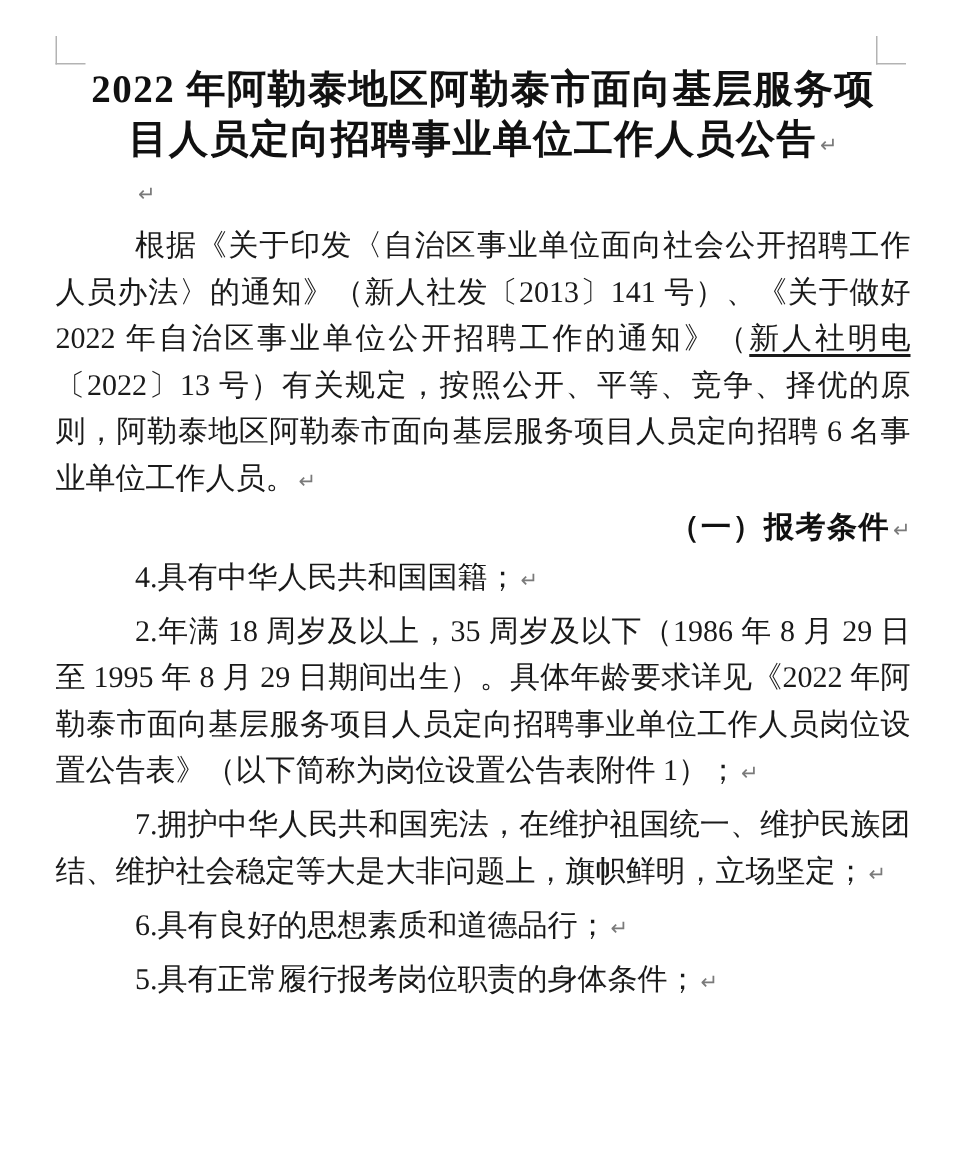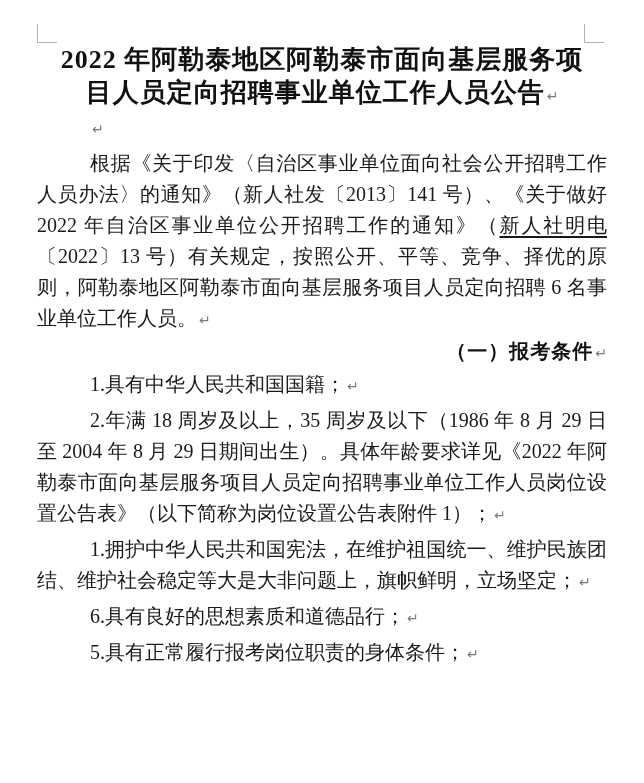--- a/index.html
+++ b/index.html
@@ -121,25 +121,25 @@
       <span class="t-line"><span>目人员定向招聘事业单位工作人员公告</span><span class="pilcrow">↵</span></span>
     </h1>
 
     <p class="empty-line"><span class="pilcrow">↵</span></p>
 
     <p class="body intro"><span>根据《关于印发〈自治区事业单位面向社会公开招聘工作人员办法〉的通知》（新人社发〔2013〕141 号）、《关于做好 2022 年自治区事业单位公开招聘工作的通知》（</span><span class="grammar-flag">新人社明电</span><span>〔2022〕13 号）有关规定，按照公开、平等、竞争、择优的原则，阿勒泰地区阿勒泰市面向基层服务项目人员定向招聘 6 名事业单位工作人员。</span><span class="pilcrow">↵</span></p>
 
 
     <h3 class="subsection-heading"><span>（一）报考条件</span><span class="pilcrow">↵</span></h3>
 
-    <p class="body condition"><span>1.具有中华人民共和国国籍；</span><span class="pilcrow">↵</span></p>
+    <p class="body condition"><span>4.具有中华人民共和国国籍；</span><span class="pilcrow">↵</span></p>
 
-    <p class="body condition"><span>2.年满 18 周岁及以上，35 周岁及以下（1986 年 8 月 29 日至 2004 年 8 月 29 日期间出生）。具体年龄要求详见《2022 年阿勒泰市面向基层服务项目人员定向招聘事业单位工作人员岗位设置公告表》（以下简称为岗位设置公告表附件 1）；</span><span class="pilcrow">↵</span></p>
+    <p class="body condition"><span>2.年满 18 周岁及以上，35 周岁及以下（1986 年 8 月 29 日至 1995 年 8 月 29 日期间出生）。具体年龄要求详见《2022 年阿勒泰市面向基层服务项目人员定向招聘事业单位工作人员岗位设置公告表》（以下简称为岗位设置公告表附件 1）；</span><span class="pilcrow">↵</span></p>
 
-    <p class="body condition"><span>1.拥护中华人民共和国宪法，在维护祖国统一、维护民族团结、维护社会稳定等大是大非问题上，旗帜鲜明，立场坚定；</span><span class="pilcrow">↵</span></p>
+    <p class="body condition"><span>7.拥护中华人民共和国宪法，在维护祖国统一、维护民族团结、维护社会稳定等大是大非问题上，旗帜鲜明，立场坚定；</span><span class="pilcrow">↵</span></p>
 
     <p class="body condition"><span>6.具有良好的思想素质和道德品行；</span><span class="pilcrow">↵</span></p>
 
     <p class="body condition"><span>5.具有正常履行报考岗位职责的身体条件；</span><span class="pilcrow">↵</span></p>
 
 
   </div>
 </div>
 
 </body></html>

